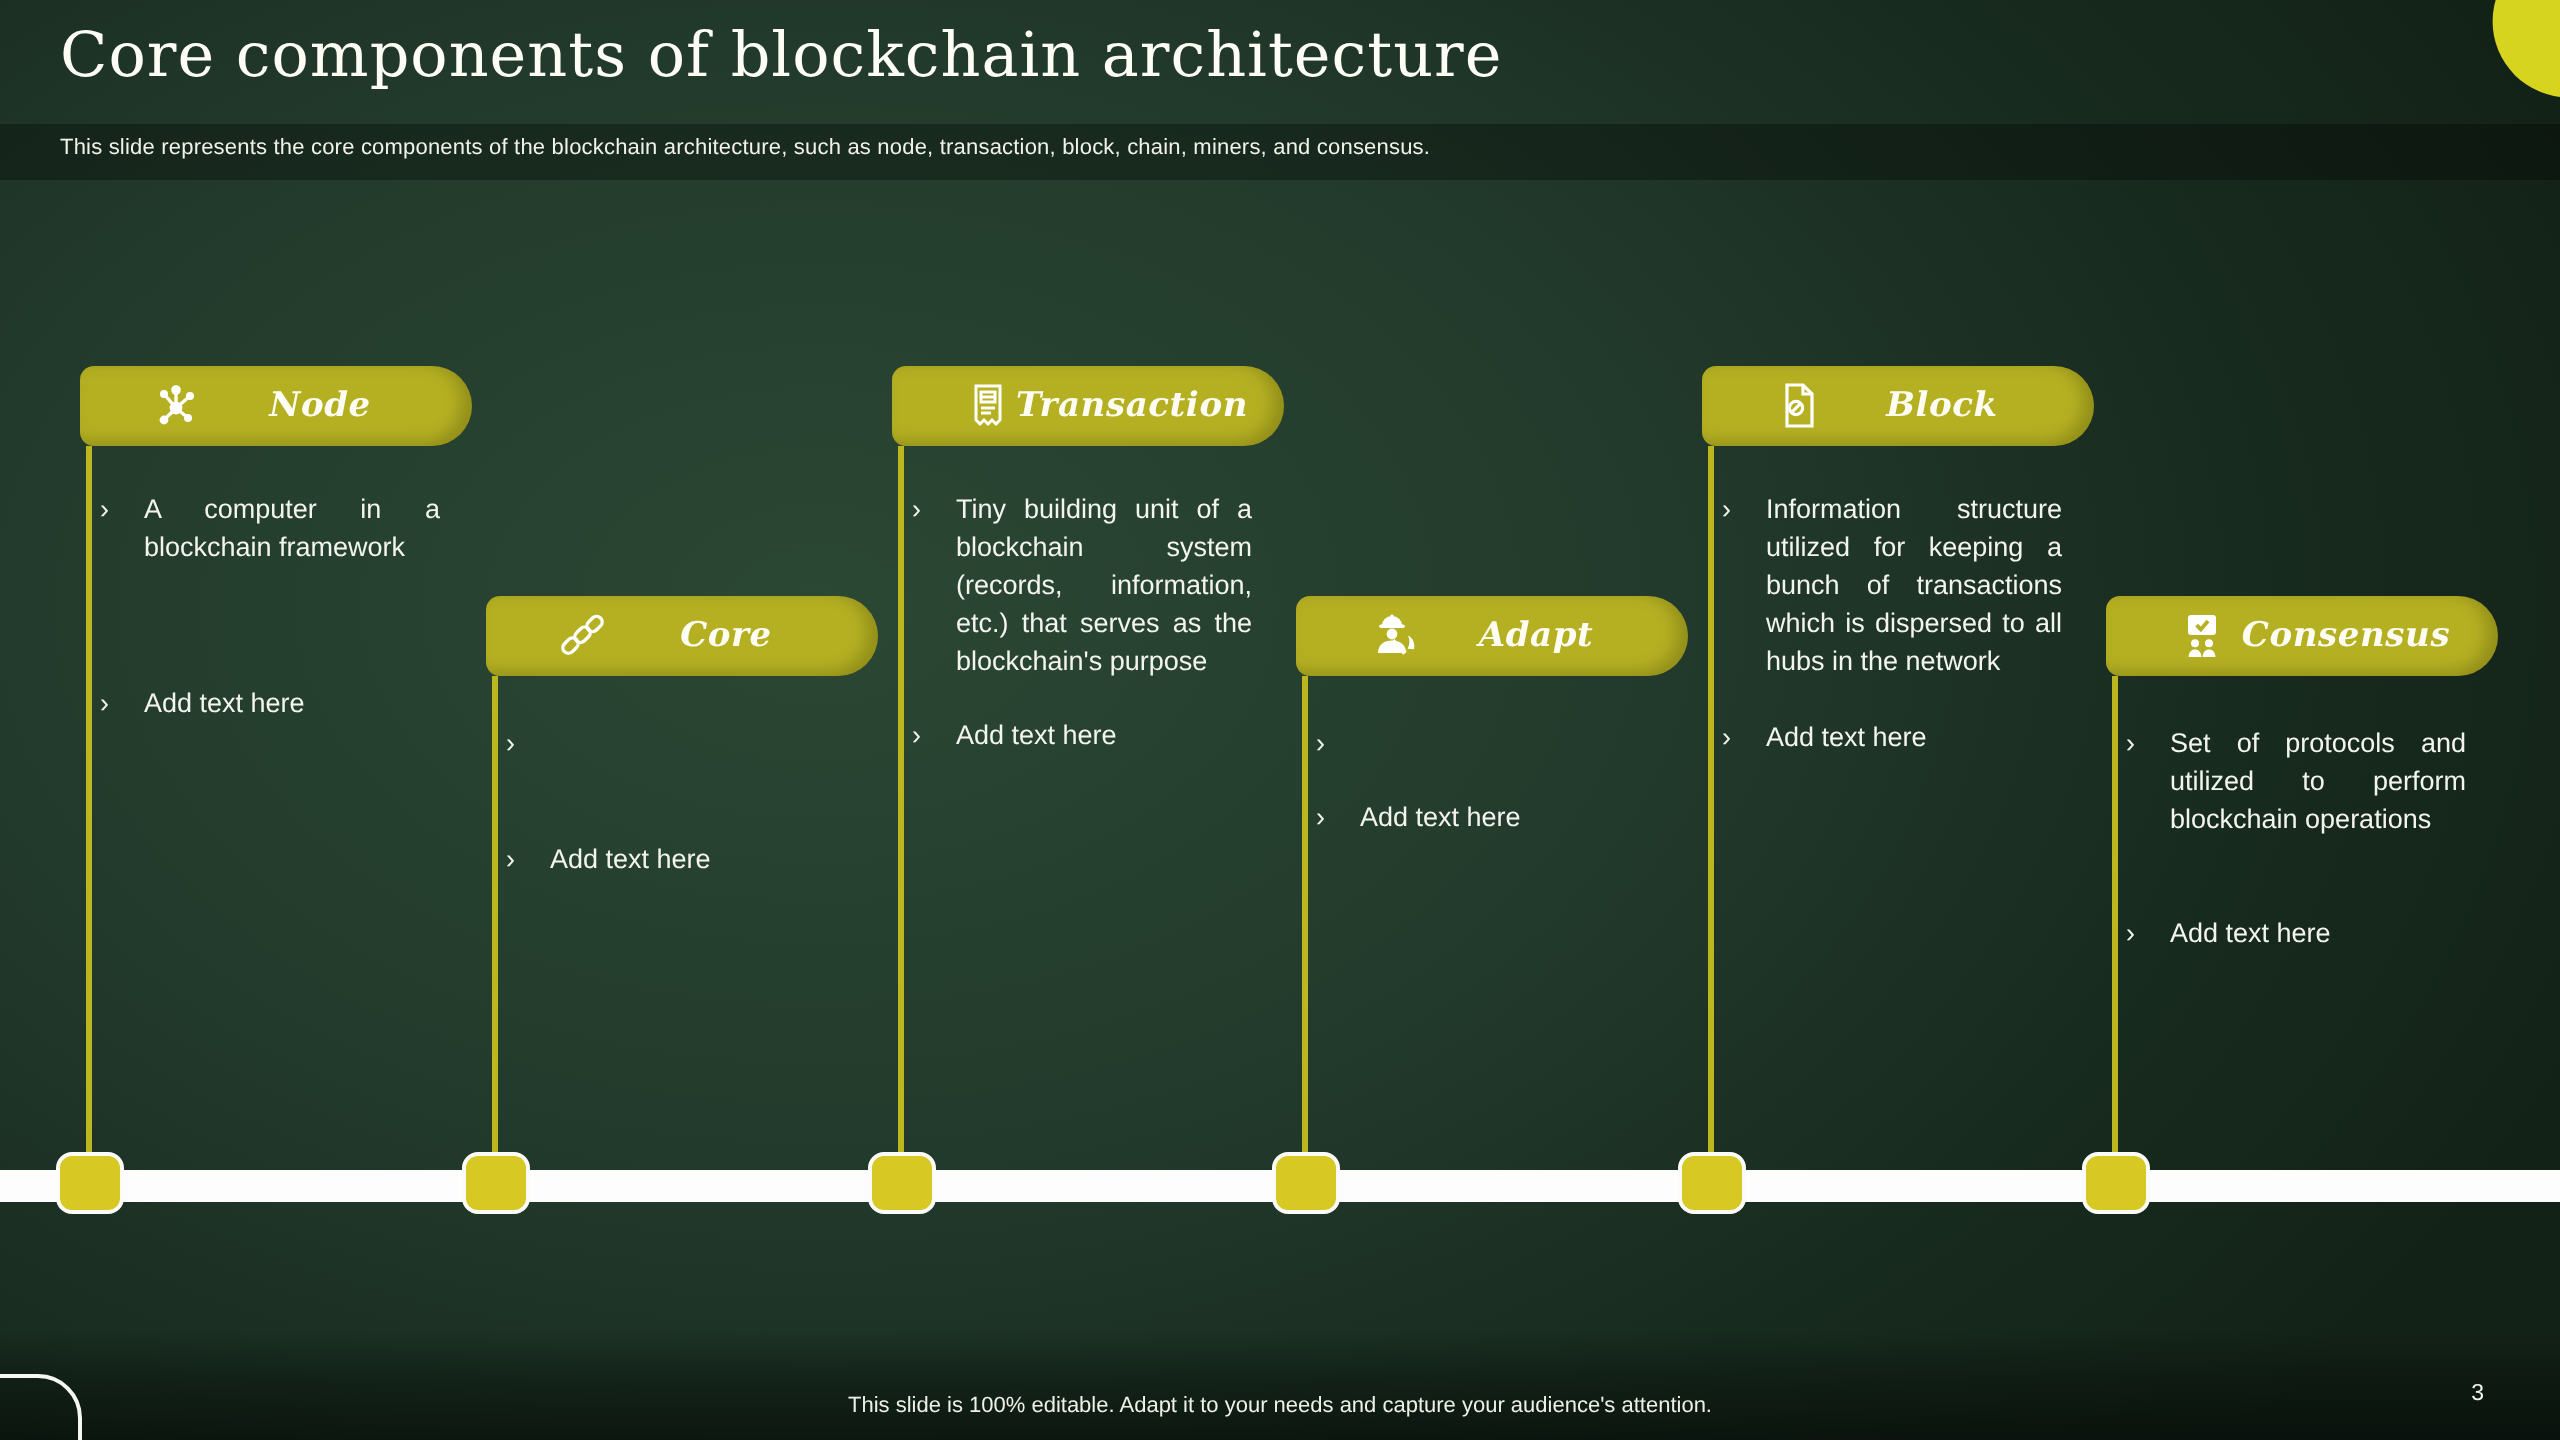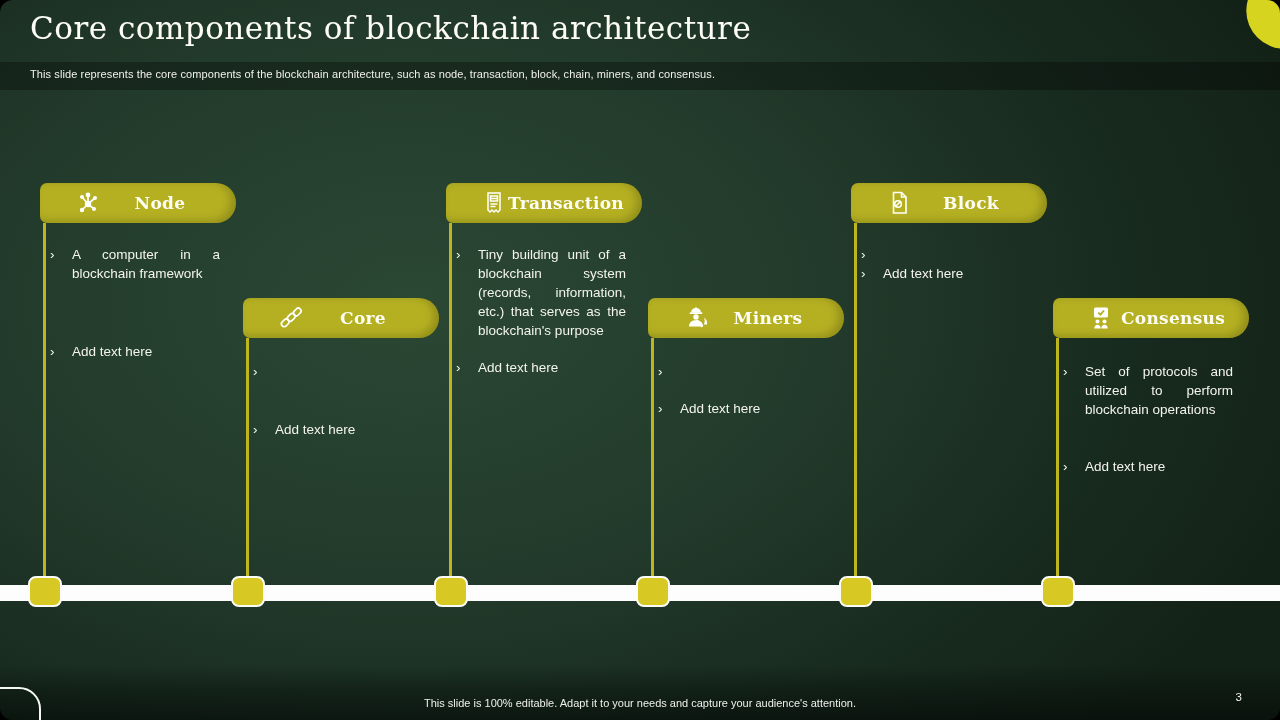--- a/index.html
+++ b/index.html
@@ -1,20 +1,20 @@
 <!DOCTYPE html>
 <html><head>
 <meta charset="utf-8">
 <style>
   html,body{margin:0;padding:0;background:#000;}
   .slide{
     position:relative;width:1280px;height:720px;overflow:hidden;
     background:radial-gradient(ellipse 950px 620px at 32% 42%, #2b4834 0%, #23three 0%, #223a2b 45%, #182b1f 75%, #132217 100%);
     background:radial-gradient(ellipse 950px 620px at 32% 42%, #2b4834 0%, #223a2b 45%, #182b1f 75%, #132217 100%);
-    font-family:"Liberation Sans", sans-serif;color:#fff;border-radius:13px;
+    font-family:"Liberation Sans", sans-serif;color:#fff;
   }
   .title{
     position:absolute;left:30px;top:10px;width:900px;
     font-family:"DejaVu Serif","Liberation Serif",serif;
     font-size:31px;font-weight:400;color:#fdfdf6;letter-spacing:.5px;white-space:nowrap;
   }
   .subtitle-band{position:absolute;left:0;top:62px;width:1280px;height:28px;background:rgba(0,0,0,0.30);}
   .subtitle{
     position:absolute;left:30px;top:6px;font-size:11px;color:#f2f2ea;letter-spacing:.1px;
   }
@@ -23,20 +23,21 @@
     background:#d6d41e;transform:rotate(-45deg);
   }
   
   .group{position:absolute;width:196px;z-index:3;}
   .g1{left:40px;top:183px;}  .g3{left:446px;top:183px;}  .g5{left:851px;top:183px;}
   .g2{left:243px;top:298px;} .g4{left:648px;top:298px;}  .g6{left:1053px;top:298px;}
   .pill{
     position:absolute;left:0;top:0;width:196px;height:40px;background:#b5b022;
     border-radius:7px 20px 20px 7px;display:flex;align-items:center;
     box-shadow:inset -5px -2px 8px rgba(40,40,5,0.25);
+    font-style:italic;
   }
   .pill-icon{flex:0 0 auto;margin-left:34px;width:28px;height:28px;display:flex;align-items:center;justify-content:center;}
   .pill-icon svg{width:28px;height:28px;display:block;}
   .pill-label{
     flex:1;text-align:center;padding-right:18px;
     font-family:"DejaVu Serif","Liberation Serif",serif;font-weight:700;
     font-size:17px;color:#fdfdf4;letter-spacing:.3px;
   }
   .connector{position:absolute;left:3px;width:3px;background:#bdb61f;top:40px;}
   .top-row .connector{height:362px;}
@@ -176,21 +177,21 @@
         <svg viewBox="0 0 28 28" fill="#fff">
           <path d="M9 8.6 a5 4.6 0 0 1 10 0 z"></path>
           <rect x="13.1" y="3.2" width="1.8" height="2.6" rx="0.9"></rect>
           <rect x="7.6" y="8.3" width="12.8" height="1.7" rx="0.85"></rect>
           <circle cx="14" cy="13" r="2.7"></circle>
           <path d="M7 22.5 c0 -4.4 3.4 -6.2 7 -6.2 s7 1.8 7 6.2 z"></path>
           <path d="M15.2 15.5 l6.2 6.2 -1.7 1.7 -6.2 -6.2 z"></path>
           <path d="M21.8 20.4 c1.2 -2.2 1.2 -4.6 0.2 -6.6 c2.4 1.2 3.6 3.9 3 6.8 z"></path>
         </svg>
       </span>
-      <span class="pill-label">Miners</span>
+      <span class="pill-label">Adapt</span>
     </div>
     <div class="col">
       <div class="bullet">
         <span class="bullet-marker">›</span>
       </div>
       <div class="bullet">
         <span class="bullet-marker">›</span>
         <span>Add text here</span>
       </div>
     </div>
@@ -206,20 +207,21 @@
           <path d="M16.5 3.5 v4.5 h4.5"></path>
           <circle cx="13" cy="15" r="3.3"></circle>
           <line x1="10.7" y1="17.3" x2="15.3" y2="12.7"></line>
         </svg>
       </span>
       <span class="pill-label">Block</span>
     </div>
     <div class="col">
       <div class="bullet">
         <span class="bullet-marker">›</span>
+        <span>Information structure utilized for keeping a bunch of transactions which is dispersed to all hubs in the network</span>
       </div>
       <div class="bullet">
         <span class="bullet-marker">›</span>
         <span>Add text here</span>
       </div>
     </div>
     <div class="marker-square"></div>
   </div>
 
   <div class="group g6 bottom-row">

